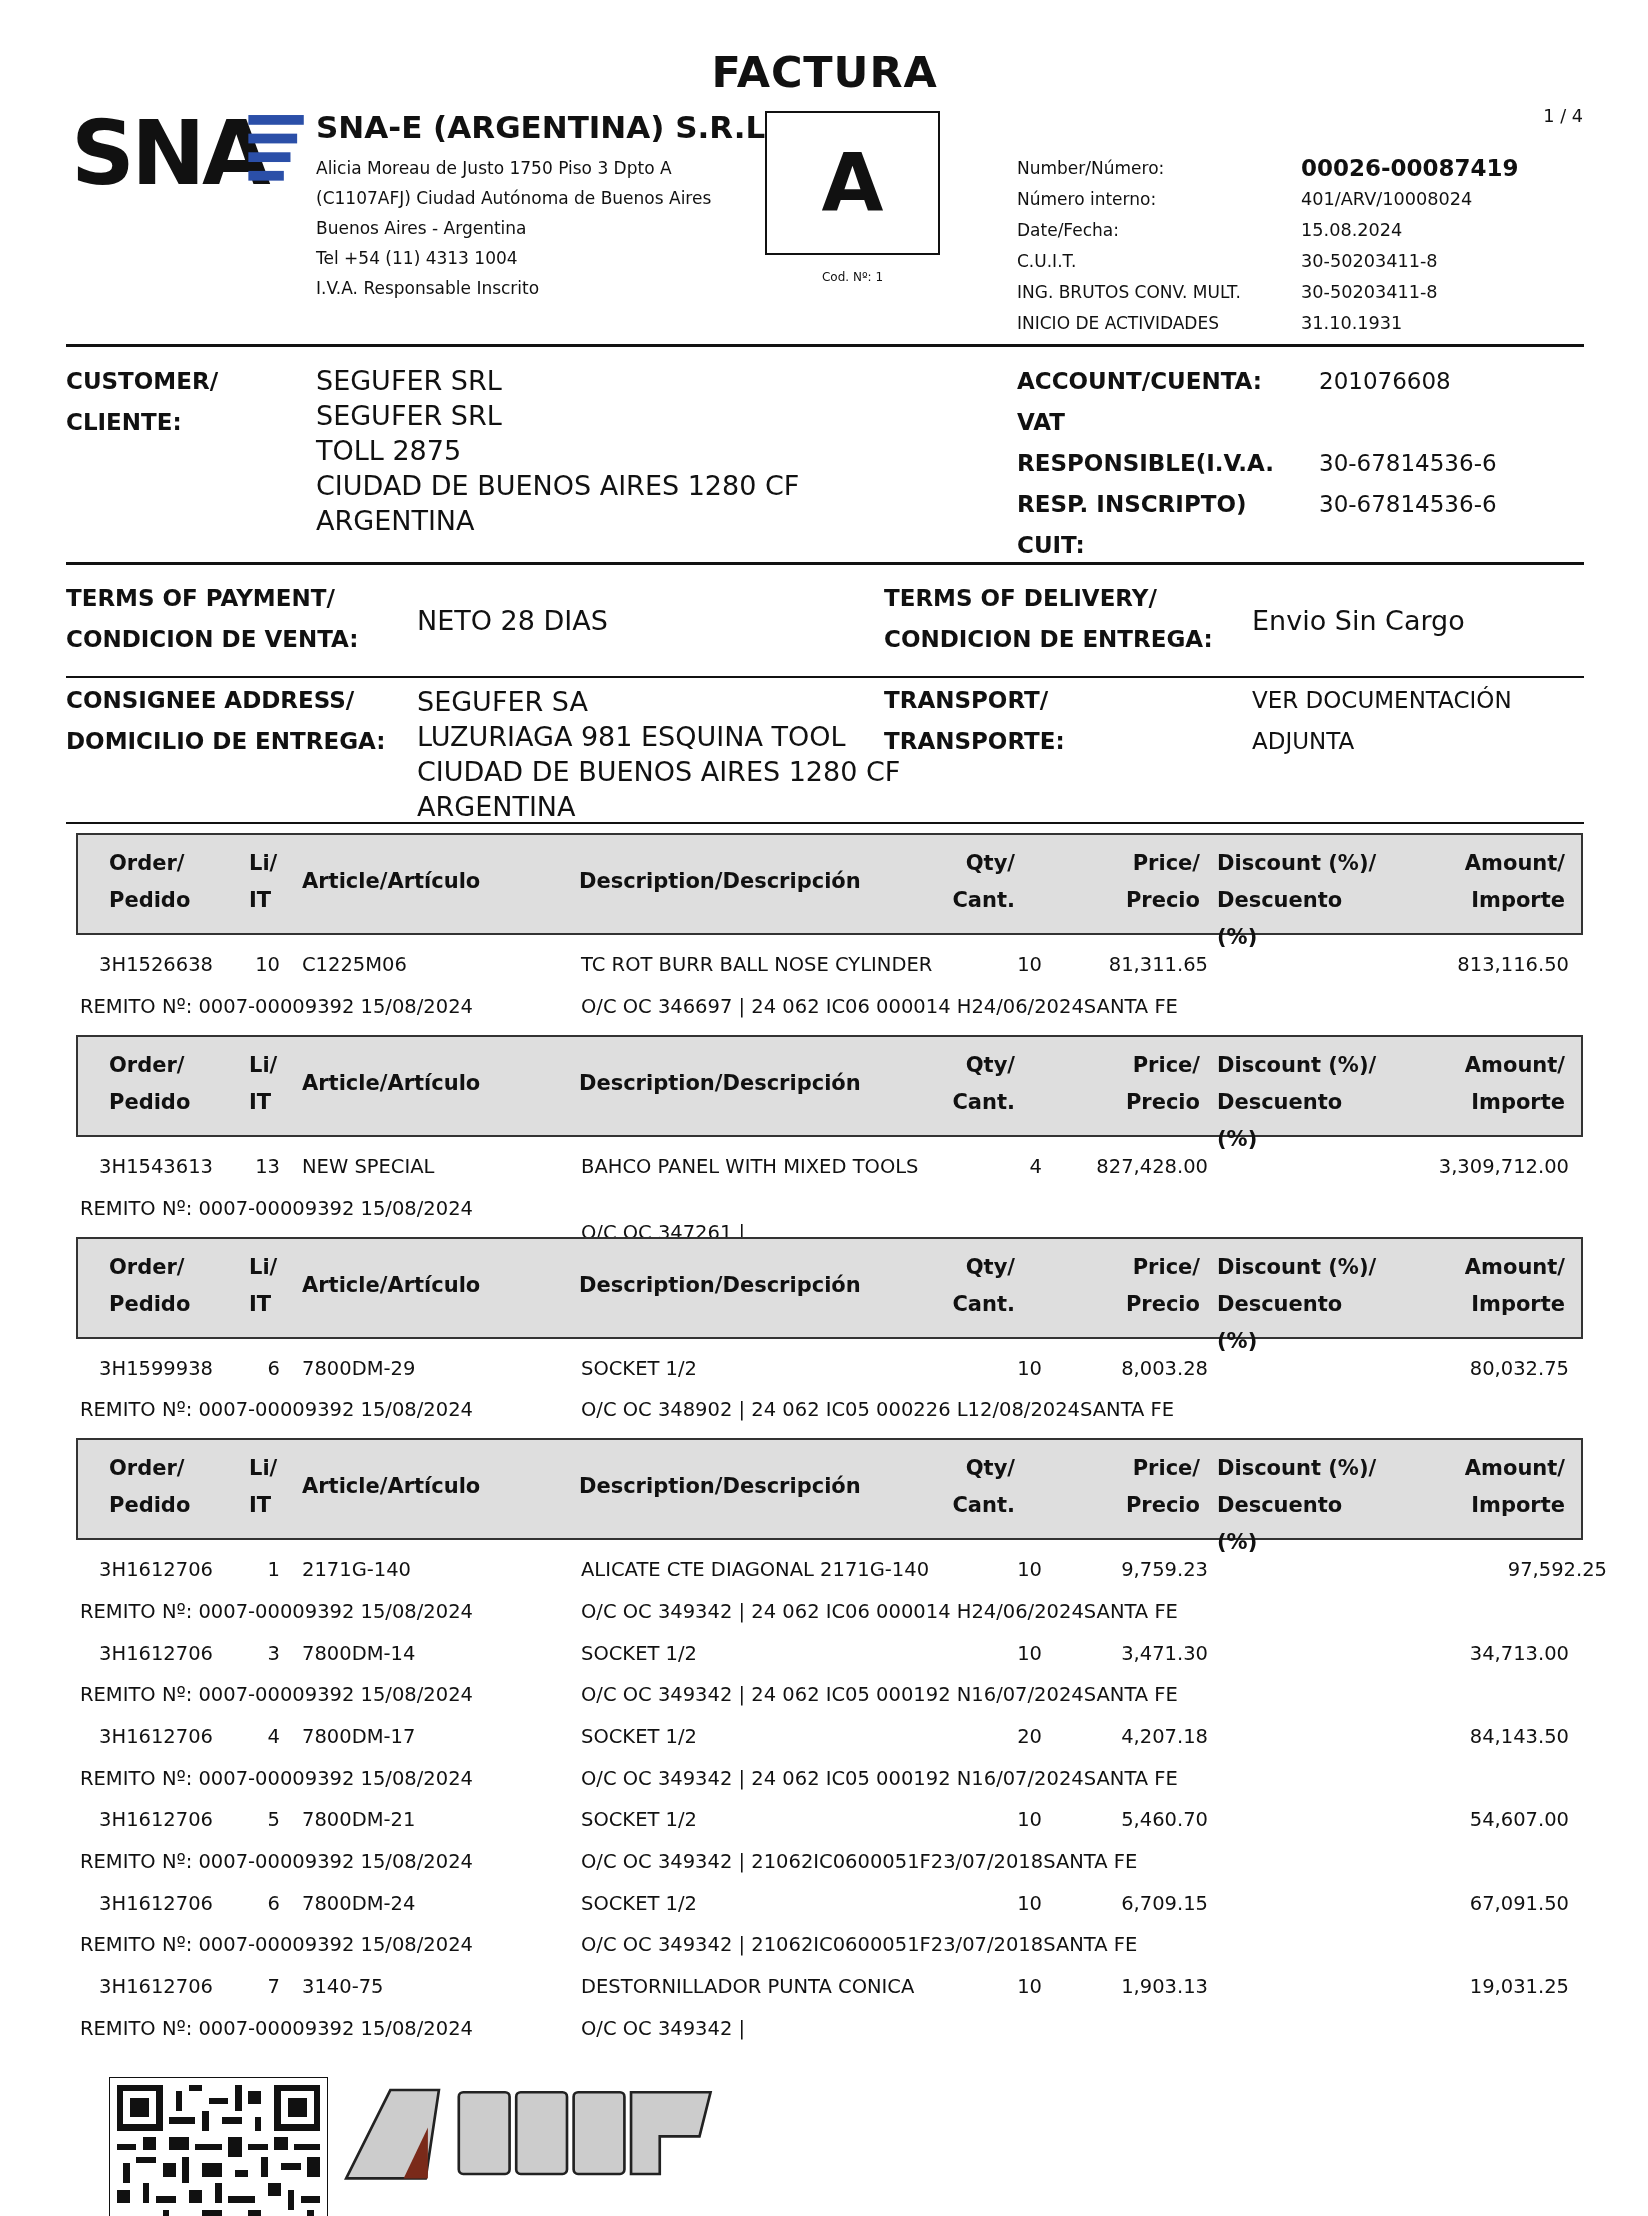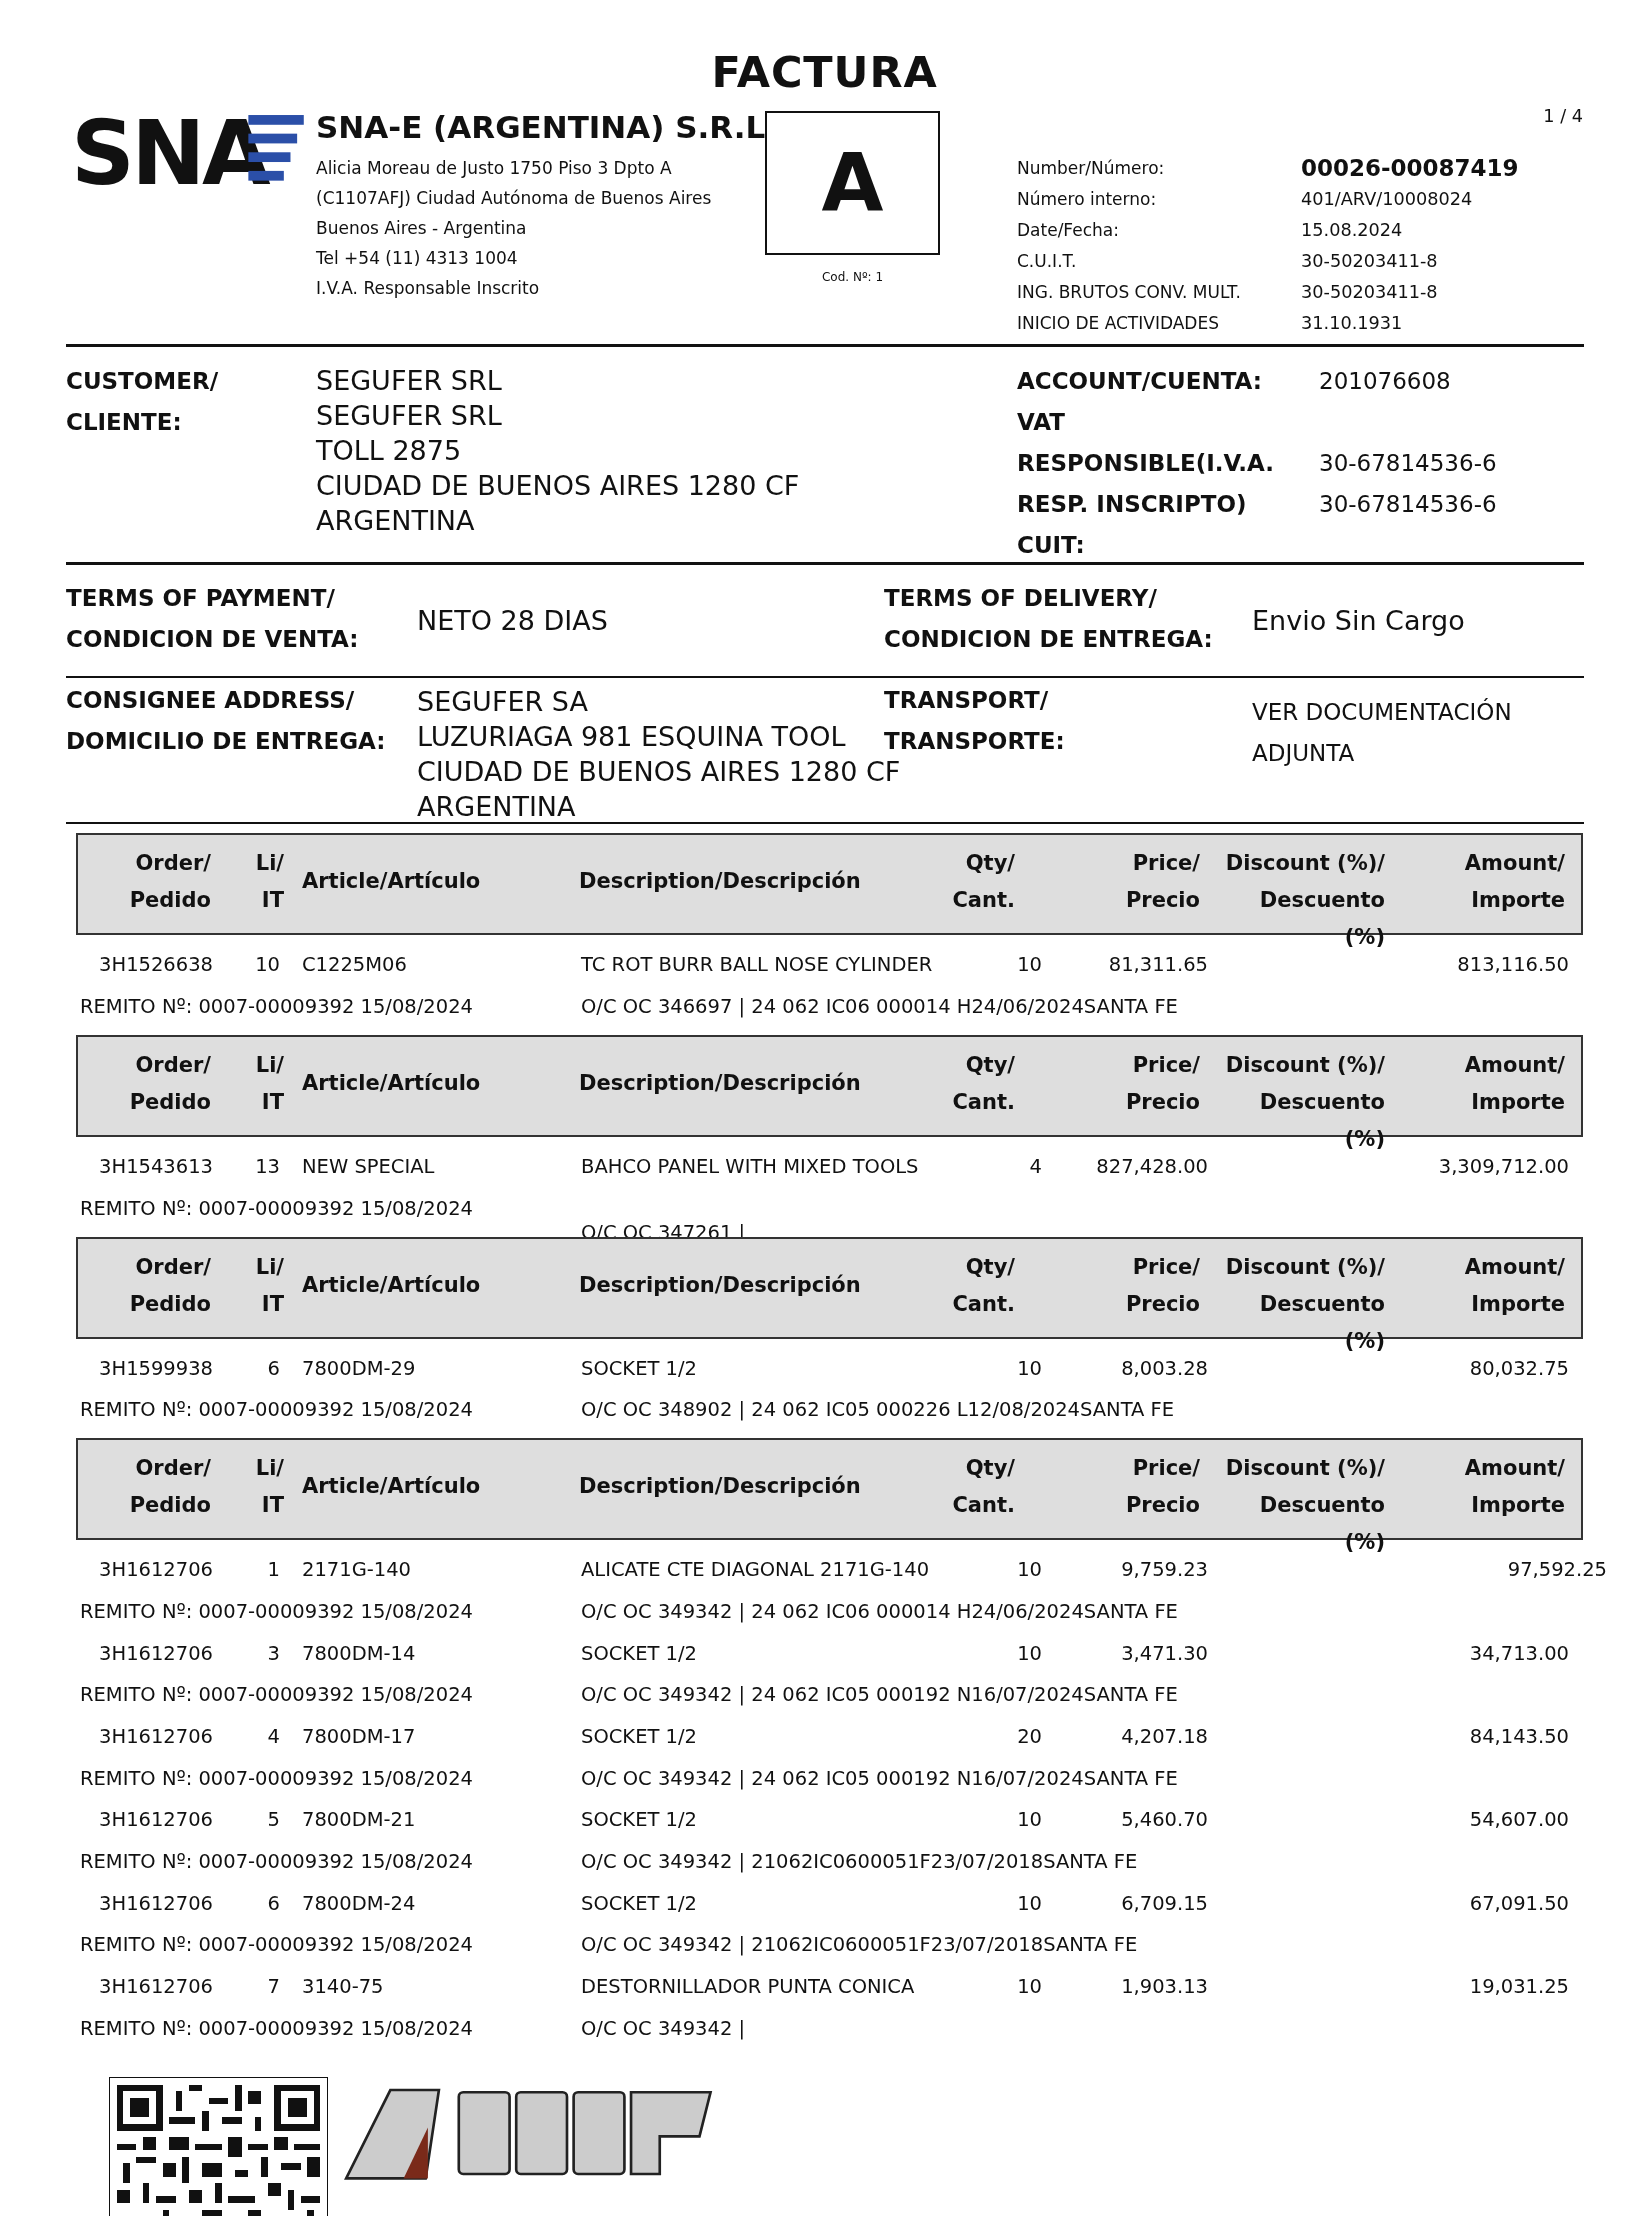--- a/index.html
+++ b/index.html
@@ -15,21 +15,21 @@
   .info-labels { left: 1017px; top: 153px; font-size: 17px; line-height: 31px; }
   .info-values { left: 1301px; top: 153px; font-size: 17.7px; line-height: 31px; }
   .info-values .bold { font-weight: bold; font-size: 23px; }
   .hr { left: 66px; width: 1518px; height: 2.7px; background: #111; }
   .lbl-b { font-weight: bold; font-size: 23px; line-height: 41px; }
   .val { font-size: 27px; line-height: 35px; }
   .val92 { font-size: 23px; line-height: 41px; }
   .table-head { left: 76px; width: 1507px; height: 102px; background: #dedede; border: 2.7px solid #333; }
   .th { position: absolute; font-weight: bold; font-size: 21px; line-height: 37px; }
   .r { text-align: right; }
-  .c { text-align: right; }
+  .c { text-align: left; }
   .row { position: absolute; font-size: 19.5px; line-height: 42px; white-space: nowrap; }
   .qr { left: 109px; top: 2077px; width: 219px; height: 219px; background: #fff; border: 1.8px solid #111; }
   .afip { left: 341px; top: 2079px; width: 399px; height: 106px; }
   .cae { left: 909px; top: 2079px; font-size: 27.5px; line-height: 46px; }
   .cae b { font-weight: bold; }
 </style>
 </head>
 <body>
 
 <div class="abs title">FACTURA</div>
@@ -121,21 +121,21 @@
 <div class="abs val" style="left:417px; top:684px;">
   <div>SEGUFER SA</div>
   <div>LUZURIAGA 981 ESQUINA TOOL</div>
   <div>CIUDAD DE BUENOS AIRES 1280 CF</div>
   <div>ARGENTINA</div>
 </div>
 <div class="abs lbl-b" style="left:884px; top:680px;">
   <div>TRANSPORT/</div>
   <div>TRANSPORTE:</div>
 </div>
-<div class="abs val92" style="left:1252px; top:680px;margin-top:12px;">
+<div class="abs val92" style="left:1252px; top:680px;">
   <div>VER DOCUMENTACIÓN</div>
   <div>ADJUNTA</div>
 </div>
 
 <div class="abs hr" style="top:822px; height:2.2px;"></div>
 
 <div id="groups">
     <div class="abs table-head" style="top:833px;">
       <div class="th c" style="left:31px; width:102px; top:9.8px;">
         <div>Order/</div>

